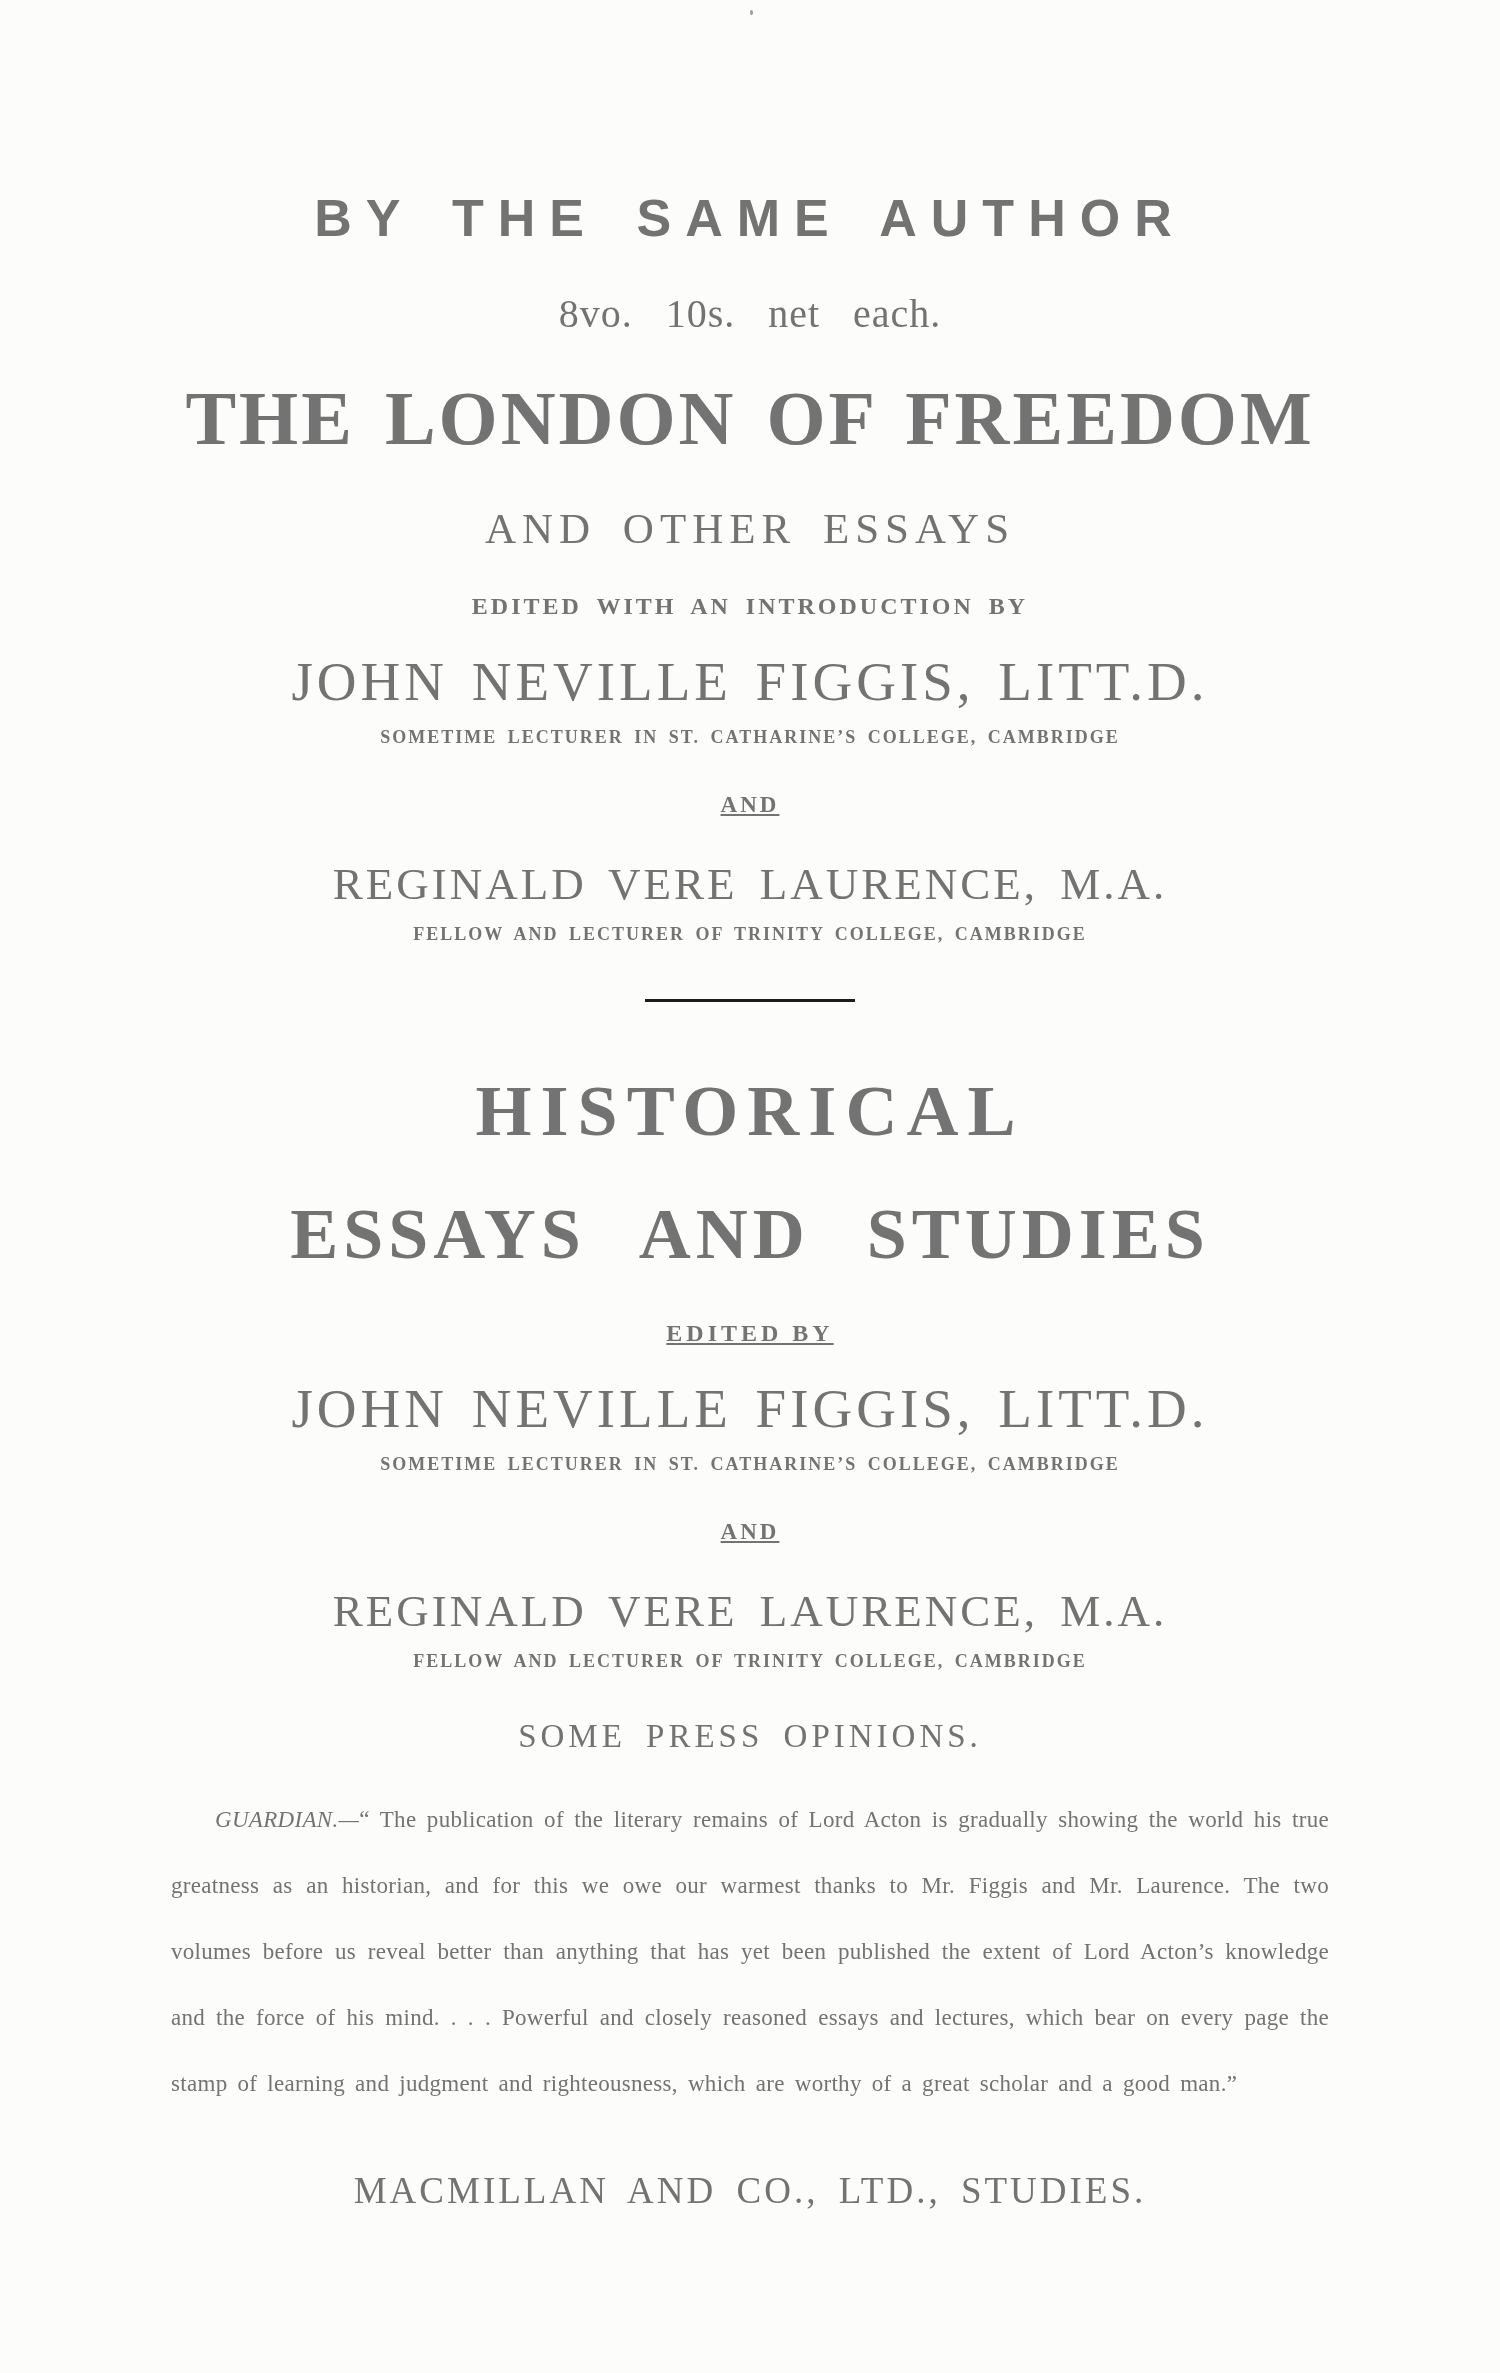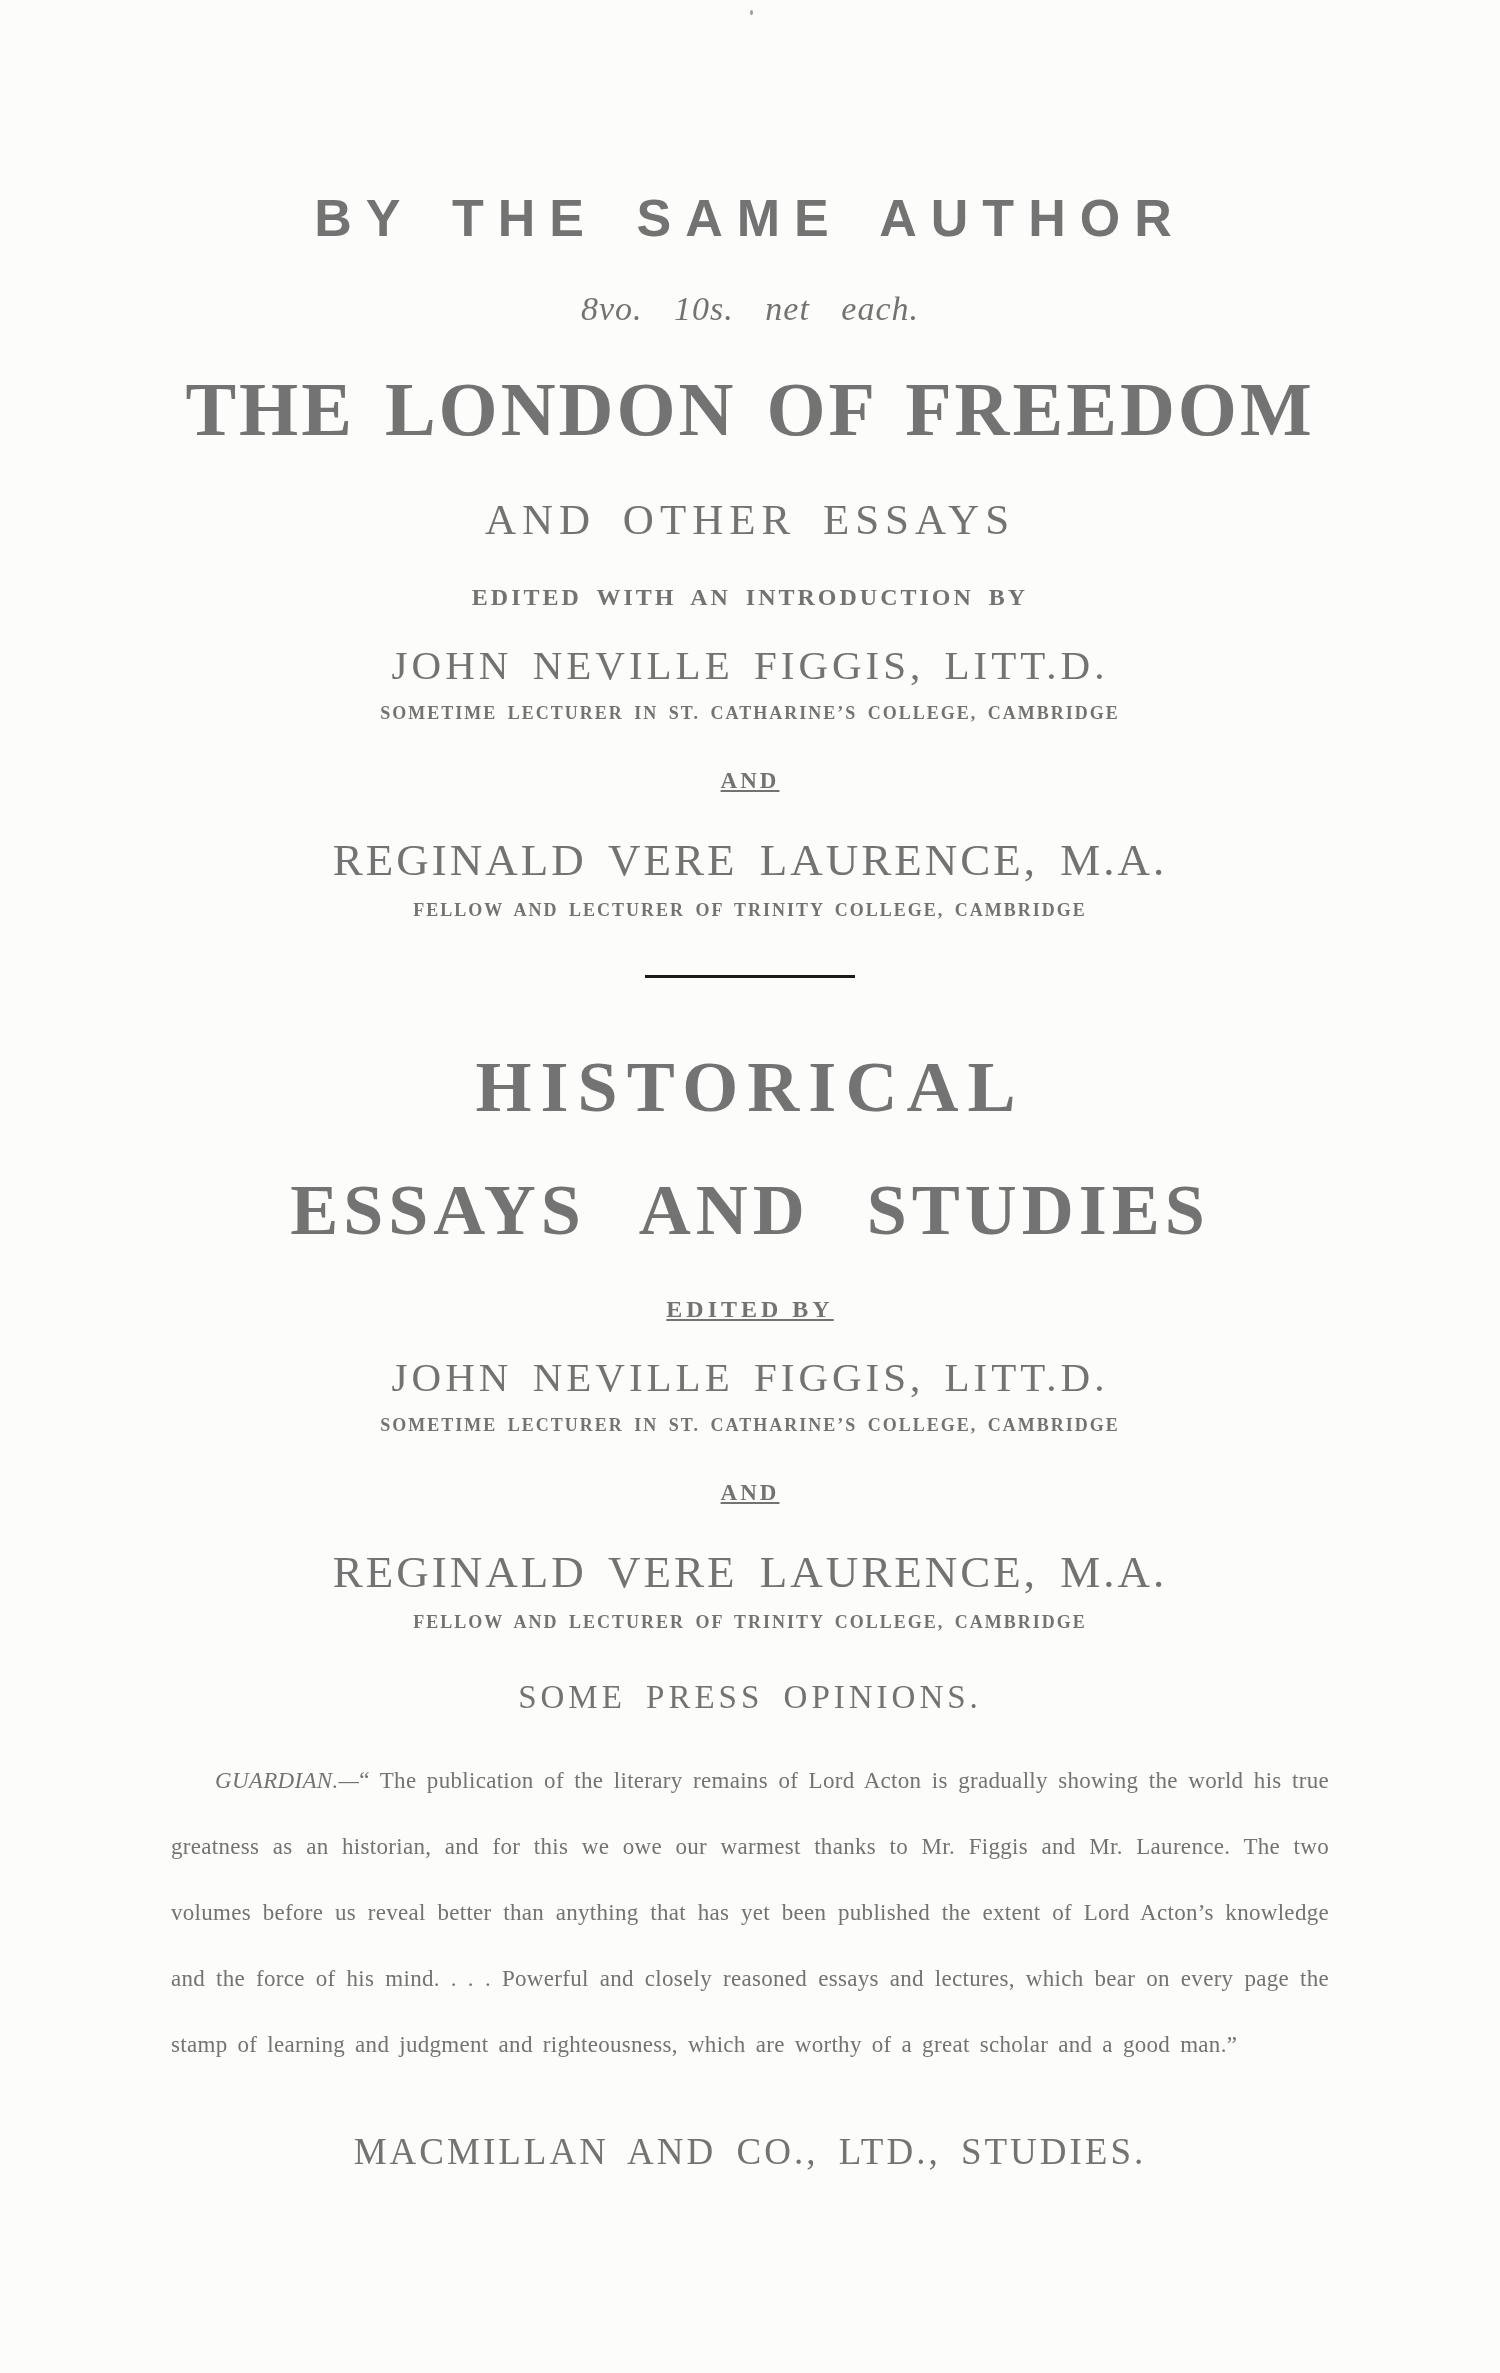--- a/index.html
+++ b/index.html
@@ -34,22 +34,21 @@
   .same-author {
     padding-top: 188px;
     font-family: "Liberation Sans", sans-serif;
     font-weight: bold;
     font-size: 52px;
     letter-spacing: 14px;
     word-spacing: 10px;
   }
   .size-line {
     margin-top: 42px;
-    font-style: italic;
-    font-size: 34px;
+    font-size: 40px;
     letter-spacing: 1px;
     word-spacing: 22px;
   }
   .title-freedom {
     margin-top: 38px;
     font-weight: bold;
     font-size: 76px;
     letter-spacing: 3px;
     word-spacing: 8px;
   }
@@ -61,21 +60,21 @@
   }
   .edited-intro {
     margin-top: 40px;
     font-weight: bold;
     font-size: 24px;
     letter-spacing: 3px;
     word-spacing: 6px;
   }
   .editor-name {
     margin-top: 30px;
-    font-size: 41px;
+    font-size: 55px;
     letter-spacing: 4px;
     word-spacing: 6px;
   }
   .editor-role {
     margin-top: 14px;
     font-weight: bold;
     font-size: 18px;
     letter-spacing: 2px;
     word-spacing: 4px;
   }

